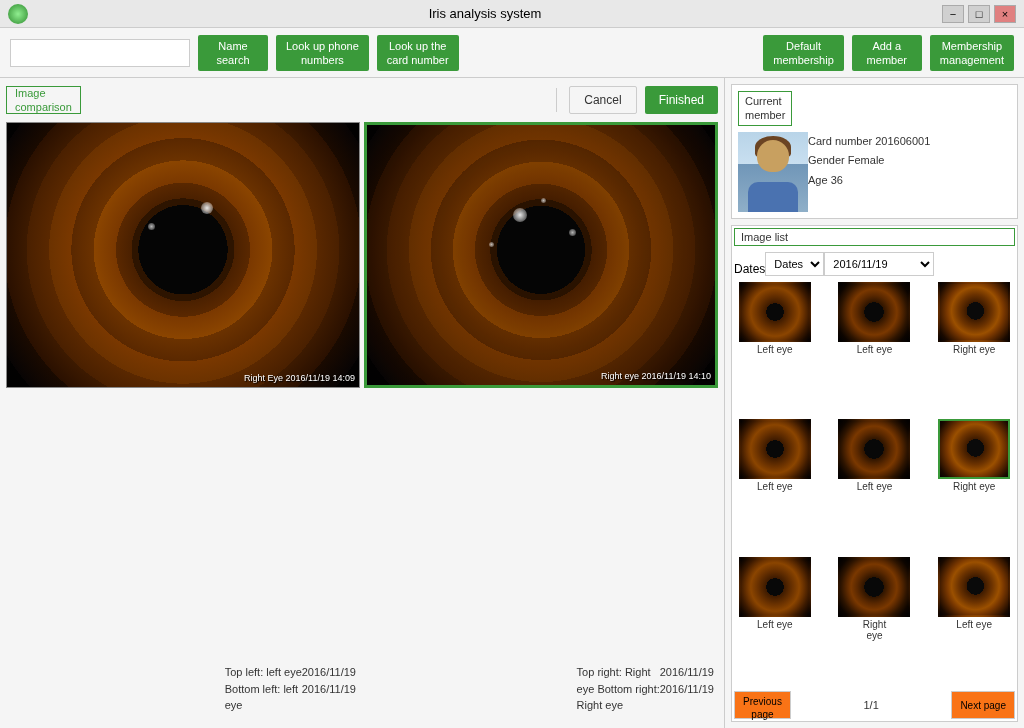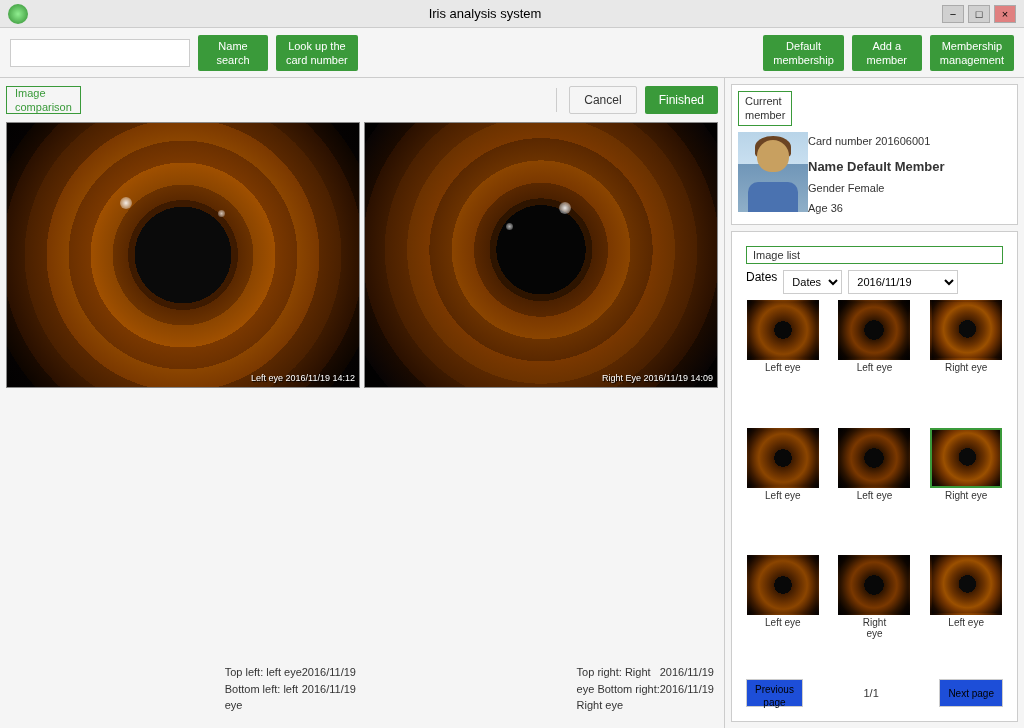--- a/index.html
+++ b/index.html
@@ -269,37 +269,36 @@
       border-radius: 10px 10px 0 0;
     }
     .member-details { font-size: 11px; color: #333; line-height: 1.8; }
     .member-details .name { font-size: 13px; font-weight: bold; margin-top: 4px; }
 
     
     .image-list-section {
       flex: 1;
       border: 1px solid #ccc;
       background: white;
-      padding: 14px;
+      padding: 2px;
       display: flex;
       flex-direction: column;
       min-height: 0;
     }
     .image-list-title {
       border: 1px solid #3a9a3a;
       color: #333;
       font-size: 11px;
       padding: 2px 6px;
       display: inline-block;
       margin-bottom: 6px;
     }
     .date-filter {
       display: flex;
-      gap: 6px;
-      align-items: flex-start;
+      align-items: flex-end;
       margin-bottom: 6px;
     }
     .date-select {
       height: 24px;
       border: 1px solid #ccc;
       font-size: 11px;
       padding: 0 4px;
       background: white;
       cursor: pointer;
     }
@@ -340,21 +339,21 @@
     }
 
     
     .pagination {
       display: flex;
       align-items: center;
       justify-content: space-between;
       margin-top: 4px;
     }
     .btn-page {
-      background: #1d4ed8;
+      background: #f97316;
       border: 1px solid #ccc;
       padding: 3px 8px;
       font-size: 10px;
       cursor: pointer;
       height: 28px;
     }
     .page-info {
       font-size: 11px;
       color: #333;
     }
@@ -369,20 +368,22 @@
     <div class="title-bar-btn">−</div>
     <div class="title-bar-btn">□</div>
     <div class="title-bar-btn close">×</div>
   </div>
 </div>
 
 <div class="toolbar">
   <input class="search-input" type="text" placeholder="" style="">
   <button class="btn-green" style="white-space:pre-line; line-height:1.3;">Name
 search</button>
+  <button class="btn-green" style="white-space:pre-line; line-height:1.3;">Look up phone
+numbers</button>
   <button class="btn-green" style="white-space:pre-line; line-height:1.3;">Look up the
 card number</button>
   <div class="toolbar-right">
     <button class="btn-green" style="white-space:pre-line; line-height:1.3;">Default
 membership</button>
     <button class="btn-green" style="white-space:pre-line; line-height:1.3;">Add a
 member</button>
     <button class="btn-green" style="white-space:pre-line; line-height:1.3;">Membership
 management</button>
   </div>
@@ -396,35 +397,37 @@
       <div class="sub-toolbar-left" style="white-space:pre-line; line-height:1.3;">Image
 comparison</div>
       <div class="sub-toolbar-spacer"></div>
       <div class="separator-line"></div>
       <button class="btn-cancel">Cancel</button>
       <button class="btn-finished">Finished</button>
     </div>
 
     <div class="image-grid">
 
-      <div class="image-cell">
-        <div class="eye-img"></div>
-        <div class="eye-reflection"></div>
-        <div class="eye-reflection-small"></div>
-        <div class="image-label">Left eye  2016/11/19 14:12</div>
-      </div>
 
       <div class="image-cell">
         <div class="eye-img-alt"></div>
         <div class="eye-reflection" style="top:30%; left:55%;"></div>
         <div class="eye-reflection-small" style="top:38%; left:40%;"></div>
         <div class="image-label">Right Eye 2016/11/19 14:09</div>
       </div>
 
 
+      <div class="image-cell selected">
+        <div class="eye-img-alt" style="filter: brightness(0.92);"></div>
+        <div class="eye-reflection" style="top:32%; left:42%; width:14px; height:14px;"></div>
+        <div class="eye-reflection-small" style="top:40%; left:58%;"></div>
+        <div class="eye-reflection-small" style="top:28%; left:50%; width:5px; height:5px;"></div>
+        <div class="eye-reflection-small" style="top:45%; left:35%; width:5px; height:5px;"></div>
+        <div class="image-label">Right eye 2016/11/19 14:10</div>
+      </div>
     </div>
 
     <div class="captions">
       <div class="caption-cell">
         <span style="white-space:pre-line; line-height:1.5;">Top left: left eye
 Bottom left: left
 eye</span>
         <span style="white-space:pre-line; line-height:1.5; text-align:right;">2016/11/19
 2016/11/19</span>
       </div>
@@ -444,24 +447,20 @@
       <div class="member-label" style="white-space:pre-line; line-height:1.3;">Current
 member</div>
       <div class="member-info">
         <div class="member-avatar">
           <div class="avatar-hair"></div>
           <div class="avatar-head"></div>
           <div class="avatar-body"></div>
         </div>
         <div class="member-details">
           <div>Card number 201606001</div>
-          <div class="name">
-            <span>Name</span>
-            <span>Default Member</span>
-          </div>
           <div>
             <span>Gender</span>
             <span>Female</span>
           </div>
           <div>
             <span>Age</span>
             <span>36</span>
           </div>
         </div>
       </div>

